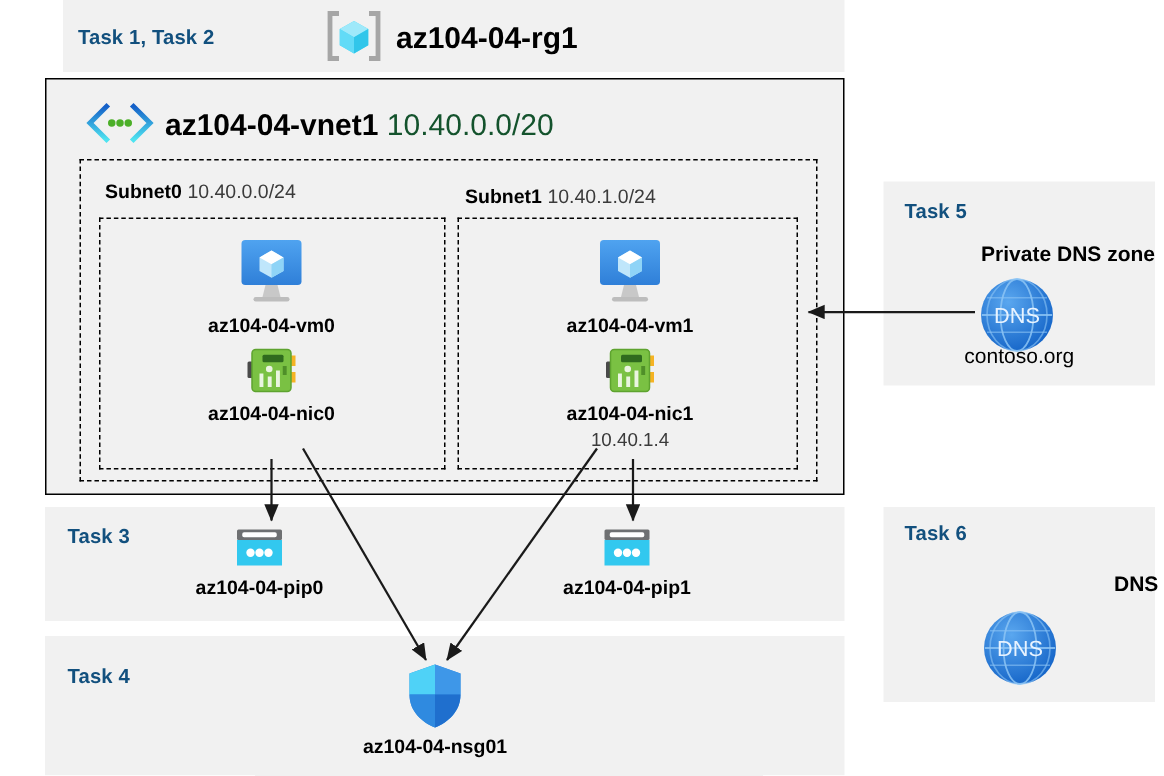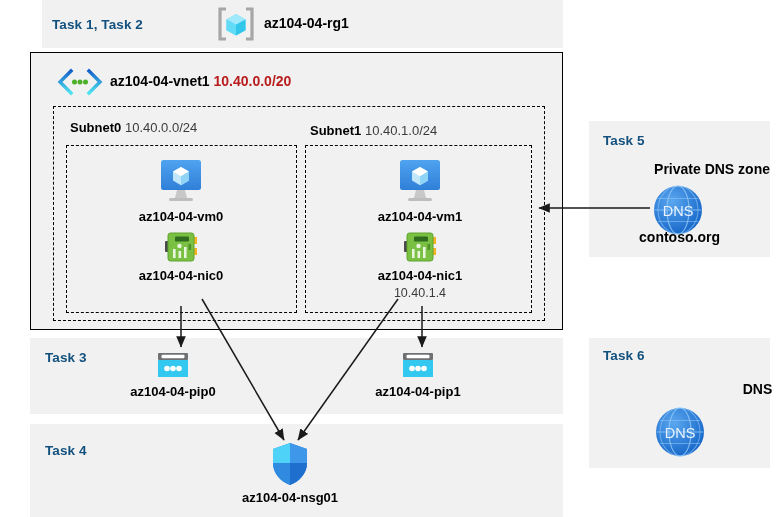--- a/index.html
+++ b/index.html
@@ -48,26 +48,26 @@
 
   
   .task-label {
     color: #12507e;
     font-weight: bold;
     font-size: 13.5px;
     letter-spacing: .1px;
     white-space: nowrap;
   }
   .res-title {
-    font-size: 14px;
+    font-size: 20px;
     color: #000000;
     white-space: nowrap;
   }
   .res-title b { font-weight: bold; }
-  .res-title .cidr { font-weight: bold; color: #b91c1c; }
+  .res-title .cidr { font-weight: normal; color: #14532d; }
 
   .subnet-label {
     font-size: 13px;
     color: #3b3b3b;
     white-space: nowrap;
   }
   .subnet-label b { color: #000; font-weight: bold; font-size: 13px; }
 
   .node-name {
     font-size: 13px;
@@ -85,21 +85,21 @@
   }
   .side-title {
     font-size: 14px;
     font-weight: bold;
     color: #000000;
     white-space: nowrap;
     text-align: right;
   }
   .side-sub {
     font-size: 14px;
-    font-weight: bold;
+    font-weight: normal;
     color: #000000;
     white-space: nowrap;
     text-align: center;
   }
 
   svg { display: block; overflow: visible; }
 
   #wires { position: absolute; left: 0; top: 0; width: 776px; height: 517px; pointer-events: none; }
 </style>
 </head>

